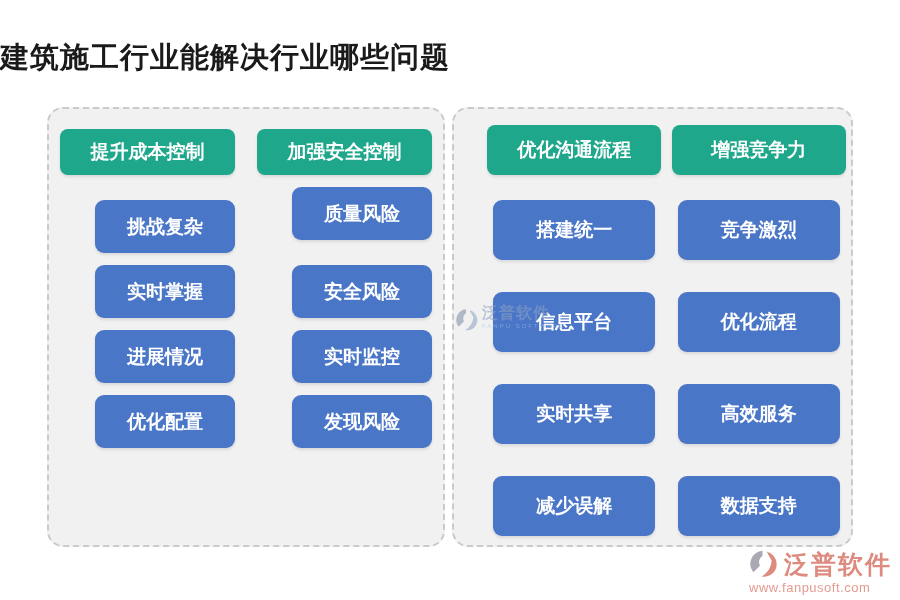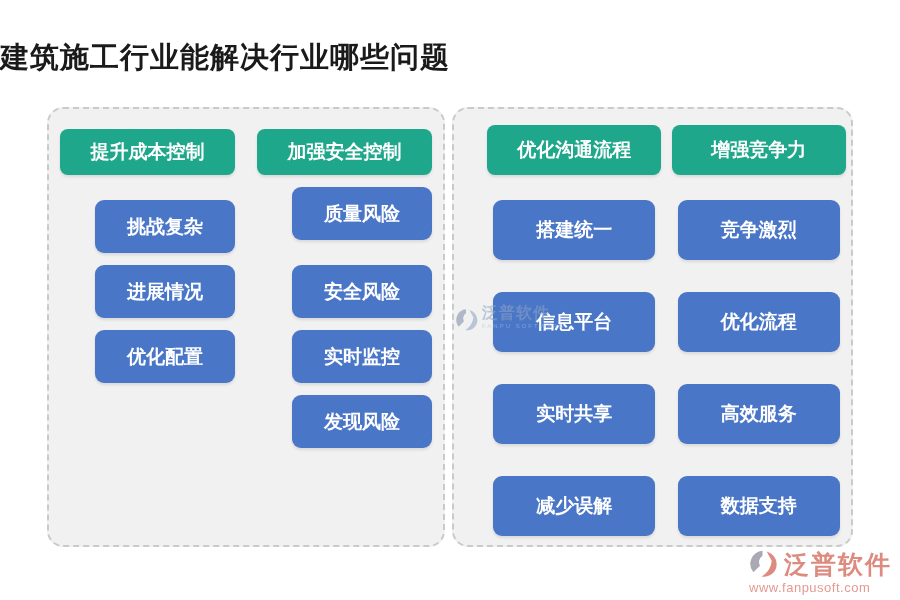--- a/index.html
+++ b/index.html
@@ -109,20 +109,21 @@
 </style>
 </head>
 <body>
 
 <h1 class="title">建筑施工行业能解决行业哪些问题</h1>
 
 <section class="panel panel-left">
   <div class="col">
     <div class="hdr">提升成本控制</div>
     <div class="node first">挑战复杂</div>
+    <div class="node">实时掌握</div>
     <div class="node">进展情况</div>
     <div class="node">优化配置</div>
   </div>
   <div class="col">
     <div class="hdr">加强安全控制</div>
     <div class="node">质量风险</div>
     <div class="node first">安全风险</div>
     <div class="node">实时监控</div>
     <div class="node">发现风险</div>
   </div>

